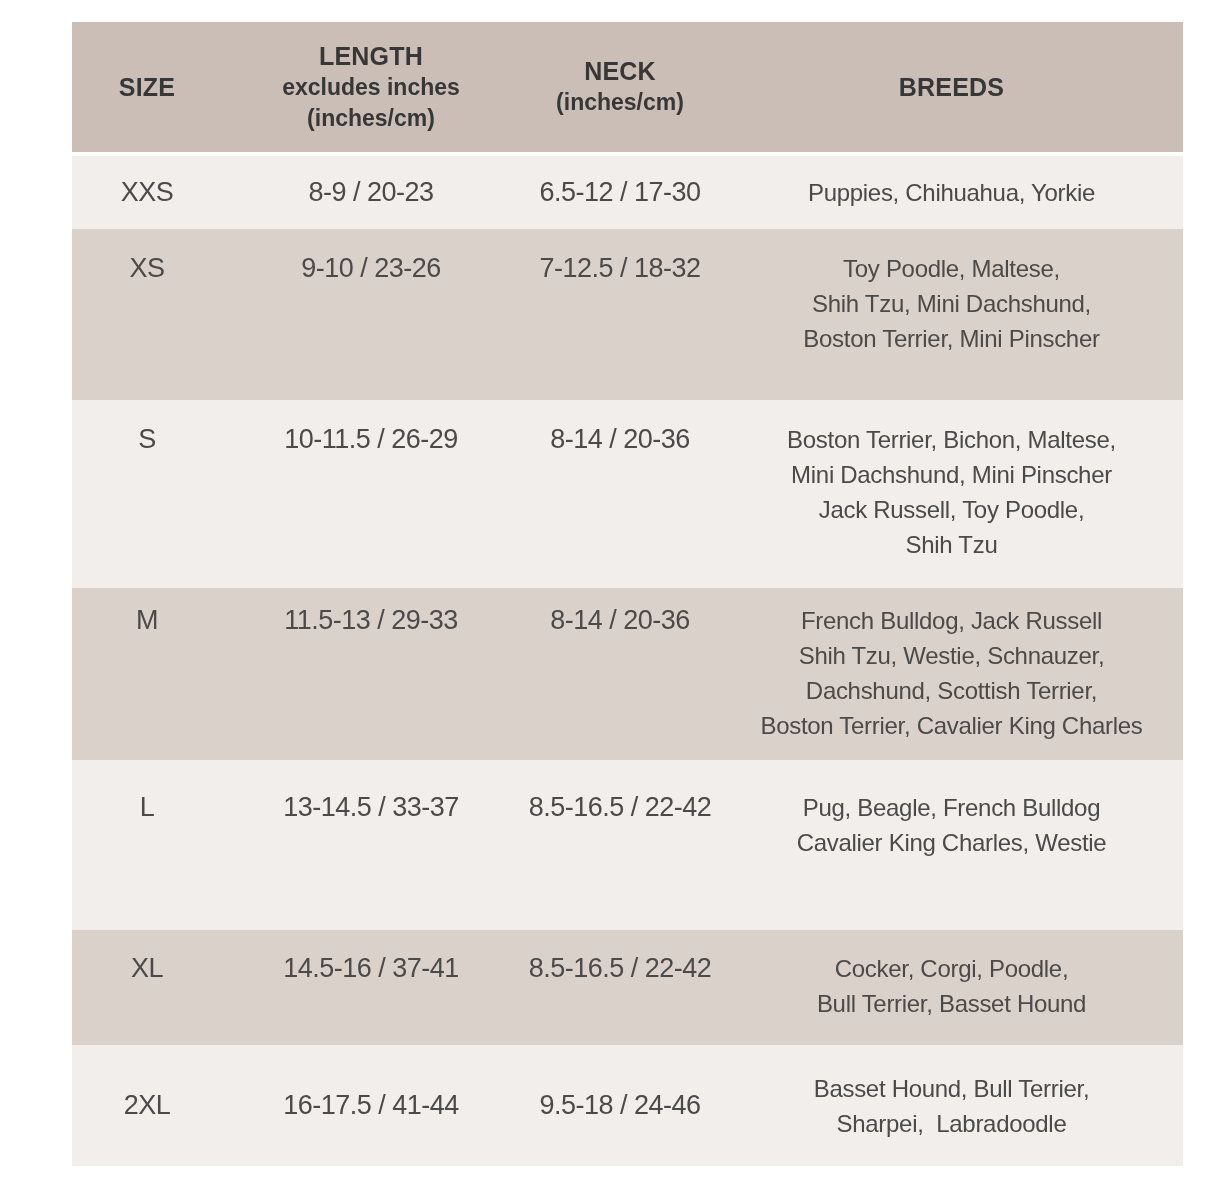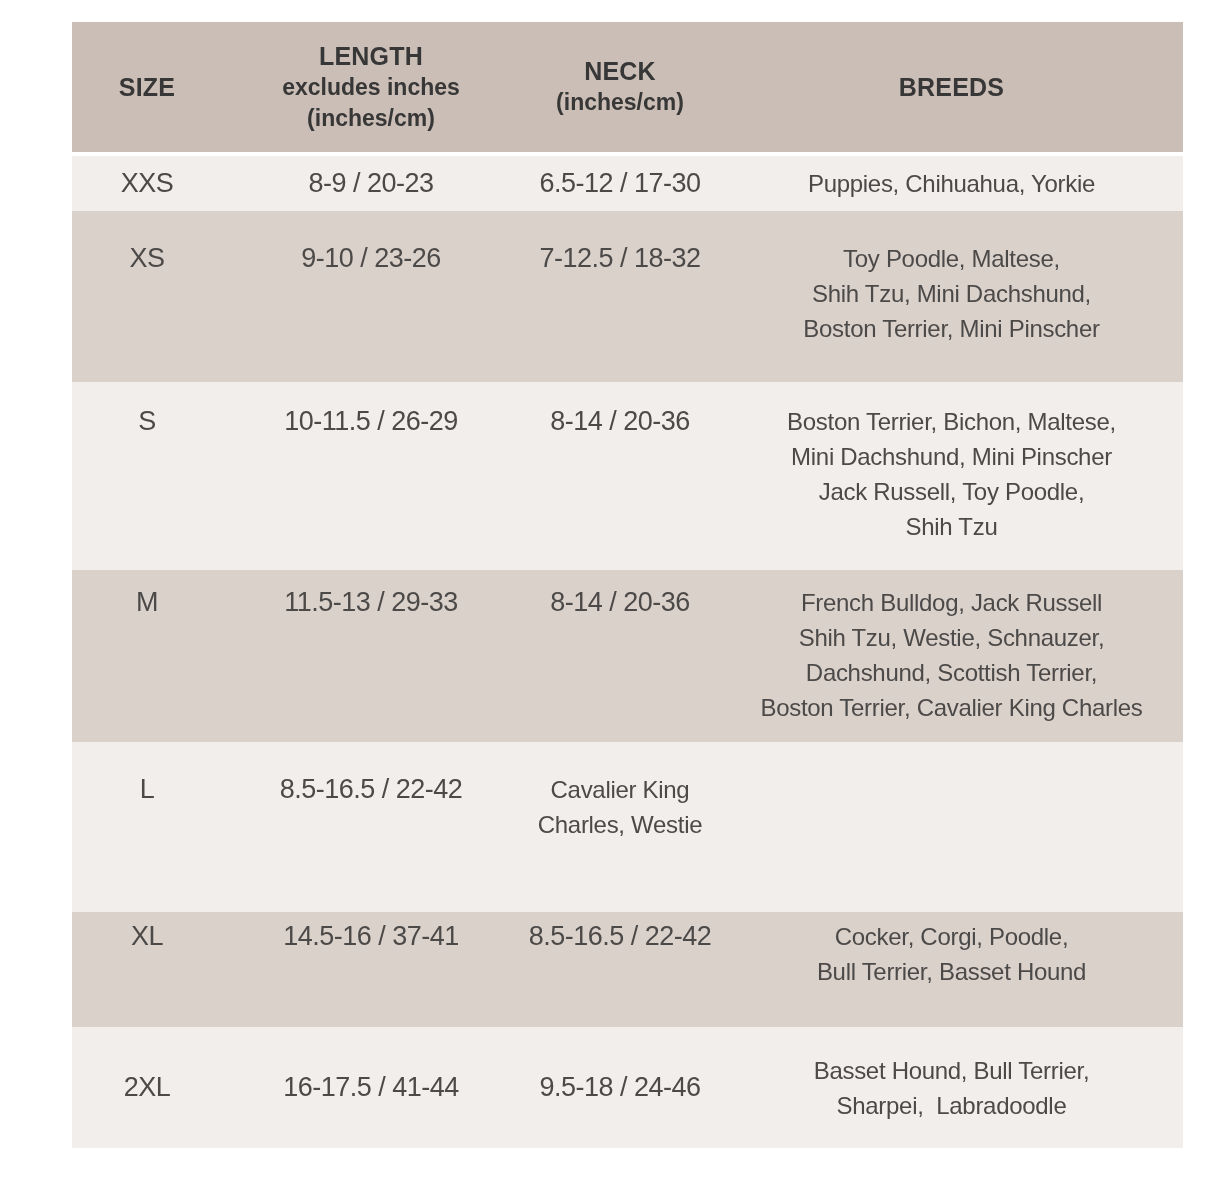--- a/index.html
+++ b/index.html
@@ -27,26 +27,26 @@
 
   .row { color:var(--body-text,#4c4a49); }
   .row.light { background:var(--row-light,#f1eeec); }
   .row.dark  { background:var(--row-dark,#dbd1cb); }
 
   .cell { text-align:center; }
   .val  { font-size:27px; letter-spacing:-0.5px; line-height:35px; }
   .breeds { font-size:24px; letter-spacing:-0.3px; line-height:35px; }
   .breeds-line { white-space:pre-wrap;text-align:center; }
 
-  .row-xxs { height:55px;  align-items:center; }
-  .row-xs  { height:171px; padding-top:30px; align-items:start; }
+  .row-xxs { height:73px;  align-items:center; }
+  .row-xs  { height:171px; padding-top:22px; align-items:start; }
   .row-s   { height:188px; padding-top:22px; align-items:start; }
   .row-m   { height:172px; padding-top:15px; align-items:start; }
   .row-l   { height:170px; padding-top:30px; align-items:start; }
-  .row-xl  { height:115px; padding-top:7px; align-items:start; }
+  .row-xl  { height:115px; padding-top:21px; align-items:start; }
   .row-2xl { height:121px; align-items:center; }
 </style>
 </head>
 <body>
 
 <div class="canvas">
   <div class="size-table">
 
     <div class="grid-row thead">
       <div class="th">
@@ -105,22 +105,24 @@
       <div class="cell breeds">
         <div class="breeds-line">French Bulldog, Jack Russell</div>
         <div class="breeds-line">Shih Tzu, Westie, Schnauzer,</div>
         <div class="breeds-line">Dachshund, Scottish Terrier,</div>
         <div class="breeds-line">Boston Terrier, Cavalier King Charles</div>
       </div>
     </div>
 
     <div class="grid-row row light row-l">
       <div class="cell val">L</div>
+      <div class="cell val">13-14.5 / 33-37</div>
       <div class="cell val">8.5-16.5 / 22-42</div>
       <div class="cell breeds">
+        <div class="breeds-line">Pug, Beagle, French Bulldog</div>
         <div class="breeds-line">Cavalier King Charles, Westie</div>
       </div>
     </div>
 
     <div class="grid-row row dark row-xl">
       <div class="cell val">XL</div>
       <div class="cell val">14.5-16 / 37-41</div>
       <div class="cell val">8.5-16.5 / 22-42</div>
       <div class="cell breeds">
         <div class="breeds-line">Cocker, Corgi, Poodle,</div>

